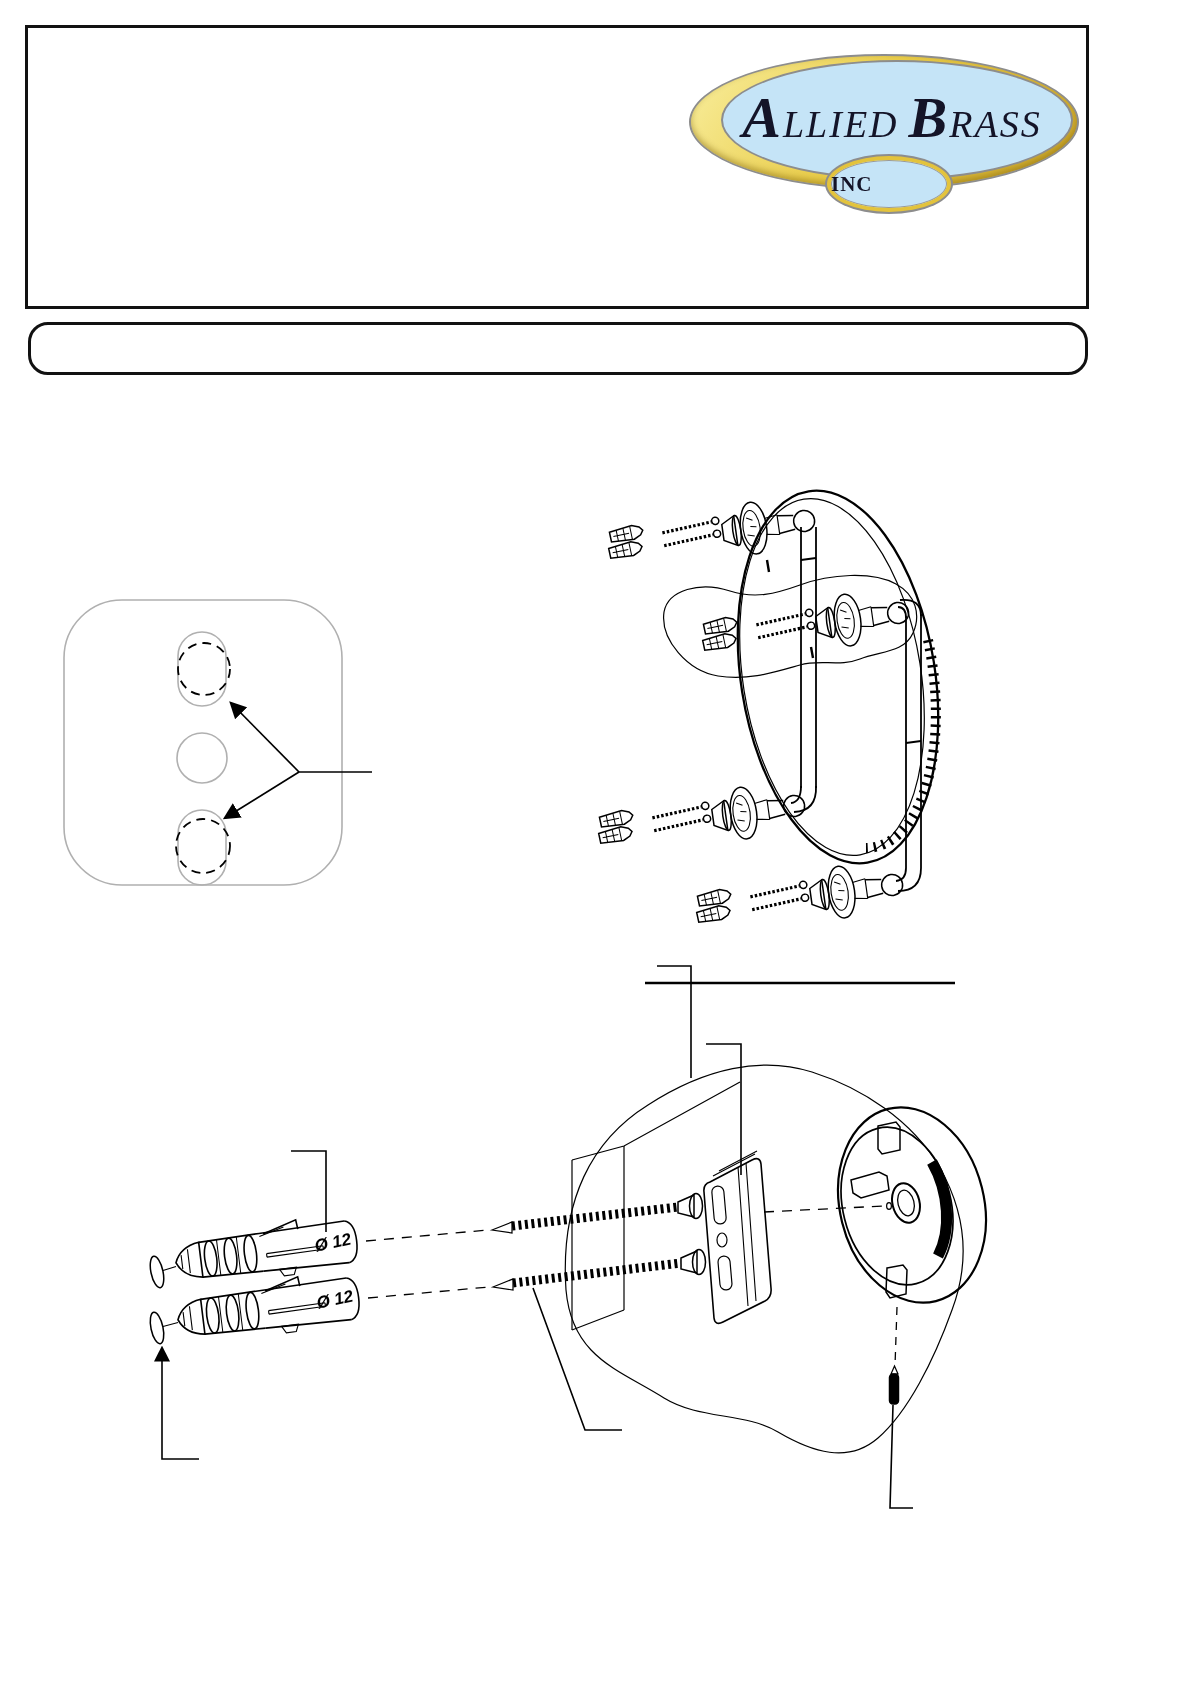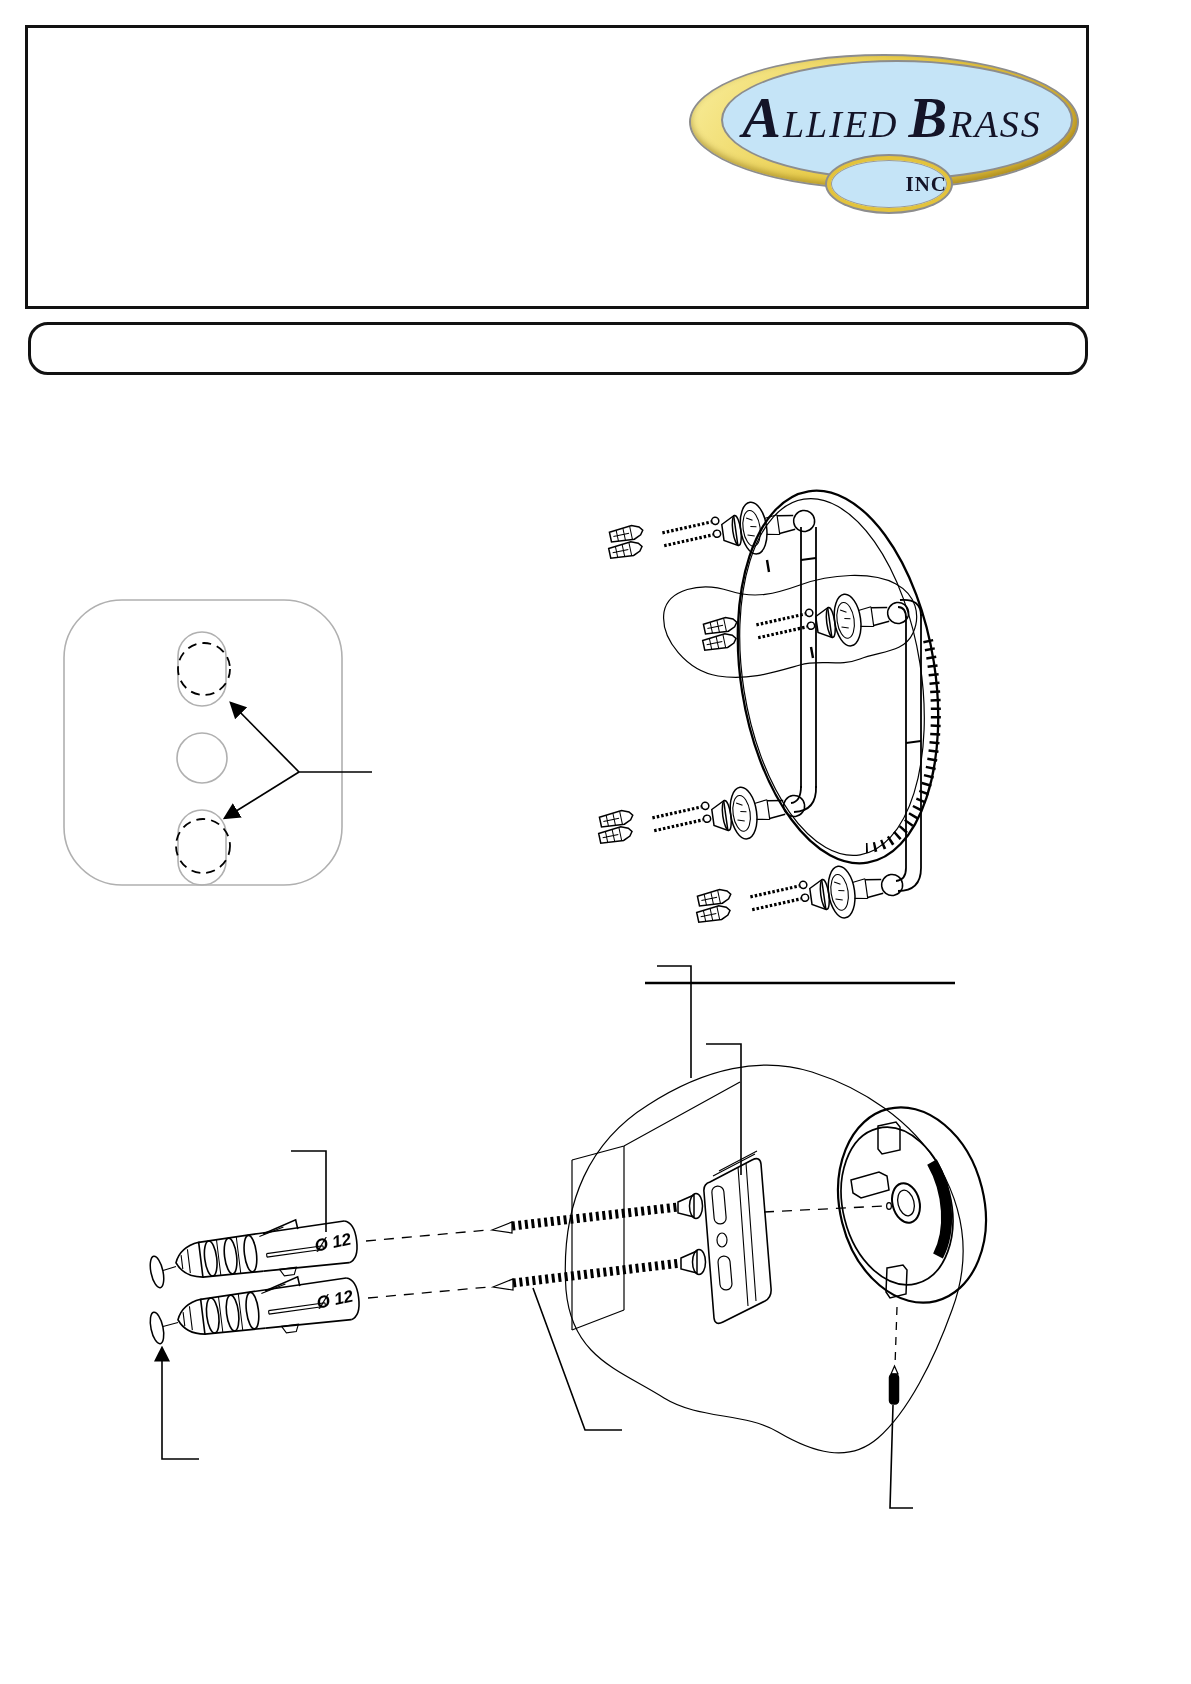--- a/index.html
+++ b/index.html
@@ -13,21 +13,21 @@
               background:linear-gradient(125deg,#f9efa0 0%,#e9cc48 45%,#caa52b 100%);
               border:2px solid #8d8d8d;box-shadow:inset 0 -3px 6px rgba(120,90,0,.45);}
   .logo-inner{position:absolute;left:30px;top:4px;width:348px;height:116px;border-radius:50%;
               background:#c5e4f7;border:2px solid #8d8d8d;display:flex;align-items:center;justify-content:center;}
   .logo-text{font-family:"Liberation Serif",serif;font-style:italic;color:#141428;
              display:flex;align-items:baseline;letter-spacing:2px;white-space:nowrap;transform:translateY(-2px);}
   .logo-text .cap{font-size:58px;line-height:1;font-weight:600;}
   .logo-text .rest{font-size:38px;line-height:1;font-weight:400;margin-right:10px;}
   .inc-badge{position:absolute;left:138px;top:102px;width:116px;height:48px;border-radius:50%;
              background:#c5e4f7;border:4px solid #e3c33c;box-shadow:0 0 0 2px #8d8d8d, inset 0 0 0 1px #9a9a9a;
-             display:flex;align-items:center;justify-content:flex-end;}
+             display:flex;align-items:center;justify-content:flex-start;}
   .inc-badge span{font-family:"Liberation Serif",serif;font-weight:700;font-size:21px;color:#141428;letter-spacing:1px;}
   
   .title-bar{position:absolute;left:28px;top:322px;width:1054px;height:47px;border:3px solid #111;
              border-radius:20px;background:#fff;color:#111;font-size:18px;
              display:flex;align-items:center;justify-content:center;}
   
   svg.art{position:absolute;left:0;top:0;}
   text.dia{font-family:"Liberation Sans",sans-serif;font-weight:700;font-style:italic;font-size:17px;fill:#000;stroke:none;}
 </style>
 </head>

